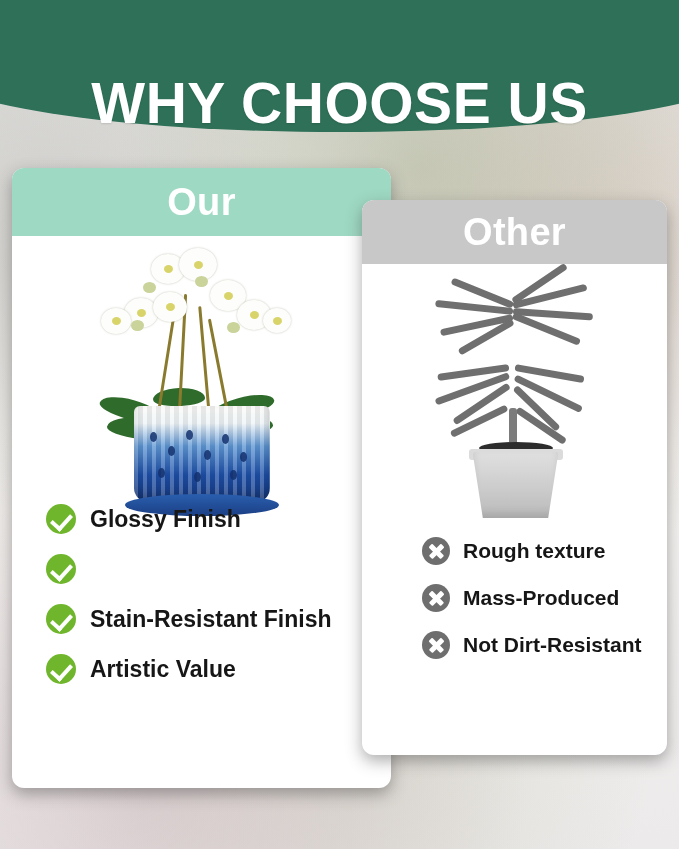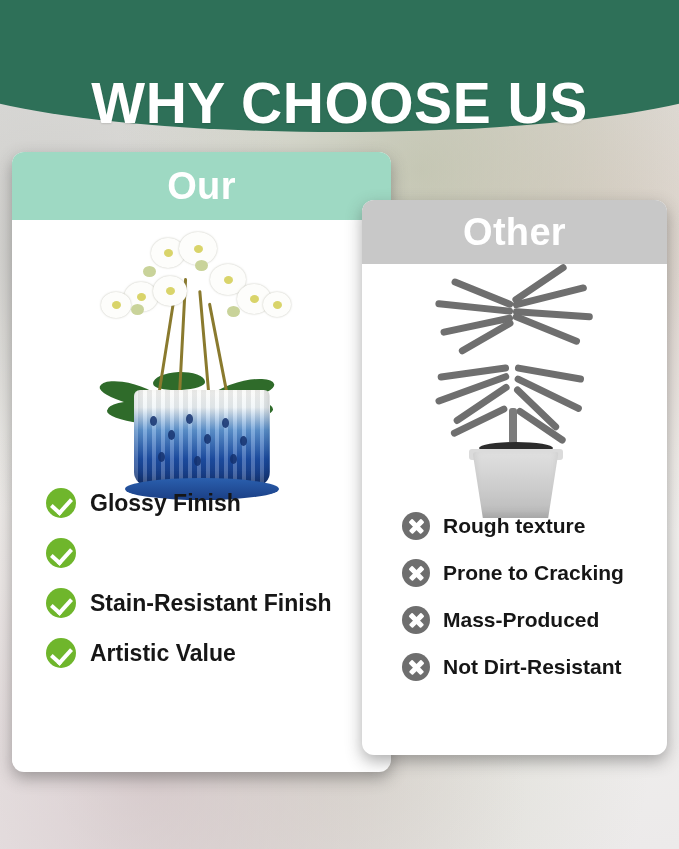--- a/index.html
+++ b/index.html
@@ -72,21 +72,21 @@
 
   
   .card {
     position: absolute;
     background: #ffffff;
     border-radius: 12px;
     box-shadow: 0 6px 16px rgba(60,60,60,0.42);
     overflow: hidden;
     z-index: 5;
   }
-  .card-our   { left: 12px;  top: 152px; width: 379px; height: 620px; }
+  .card-our   { left: 12px;  top: 168px; width: 379px; height: 620px; }
   .card-other { left: 362px; top: 200px; width: 305px; height: 555px; }
 
   .card-head {
     height: 65px;
     display: flex;
     align-items: center;
     justify-content: center;
     color: #ffffff;
     font-size: 38px;
     font-weight: bold;
@@ -210,21 +210,21 @@
     border-radius: 50%;
   }
 
   
   .features {
     position: absolute;
     left: 0;
     width: 100%;
   }
   .features-our   { top: 258px; padding-left: 34px; }
-  .features-other { top: 238px; padding-left: 40px; }
+  .features-other { top: 263px; padding-left: 60px; }
 
   .feature-row {
     display: flex;
     align-items: center;
   }
   .features-our   .feature-row { height: 50px; }
   .features-other .feature-row { height: 47px; }
 
   .badge {
     flex: 0 0 auto;
@@ -377,24 +377,20 @@
         </div>
       </div>
 
       <div class="features features-other">
         <div class="feature-row">
           <span class="badge badge-x"></span>
           <span class="feature-label">Rough texture</span>
         </div>
         <div class="feature-row">
           <span class="badge badge-x"></span>
-          <span class="feature-label">Prone to Cracking</span>
-        </div>
-        <div class="feature-row">
-          <span class="badge badge-x"></span>
           <span class="feature-label">Mass-Produced</span>
         </div>
         <div class="feature-row">
           <span class="badge badge-x"></span>
           <span class="feature-label">Not Dirt-Resistant</span>
         </div>
       </div>
 
     </div>
   </div>

